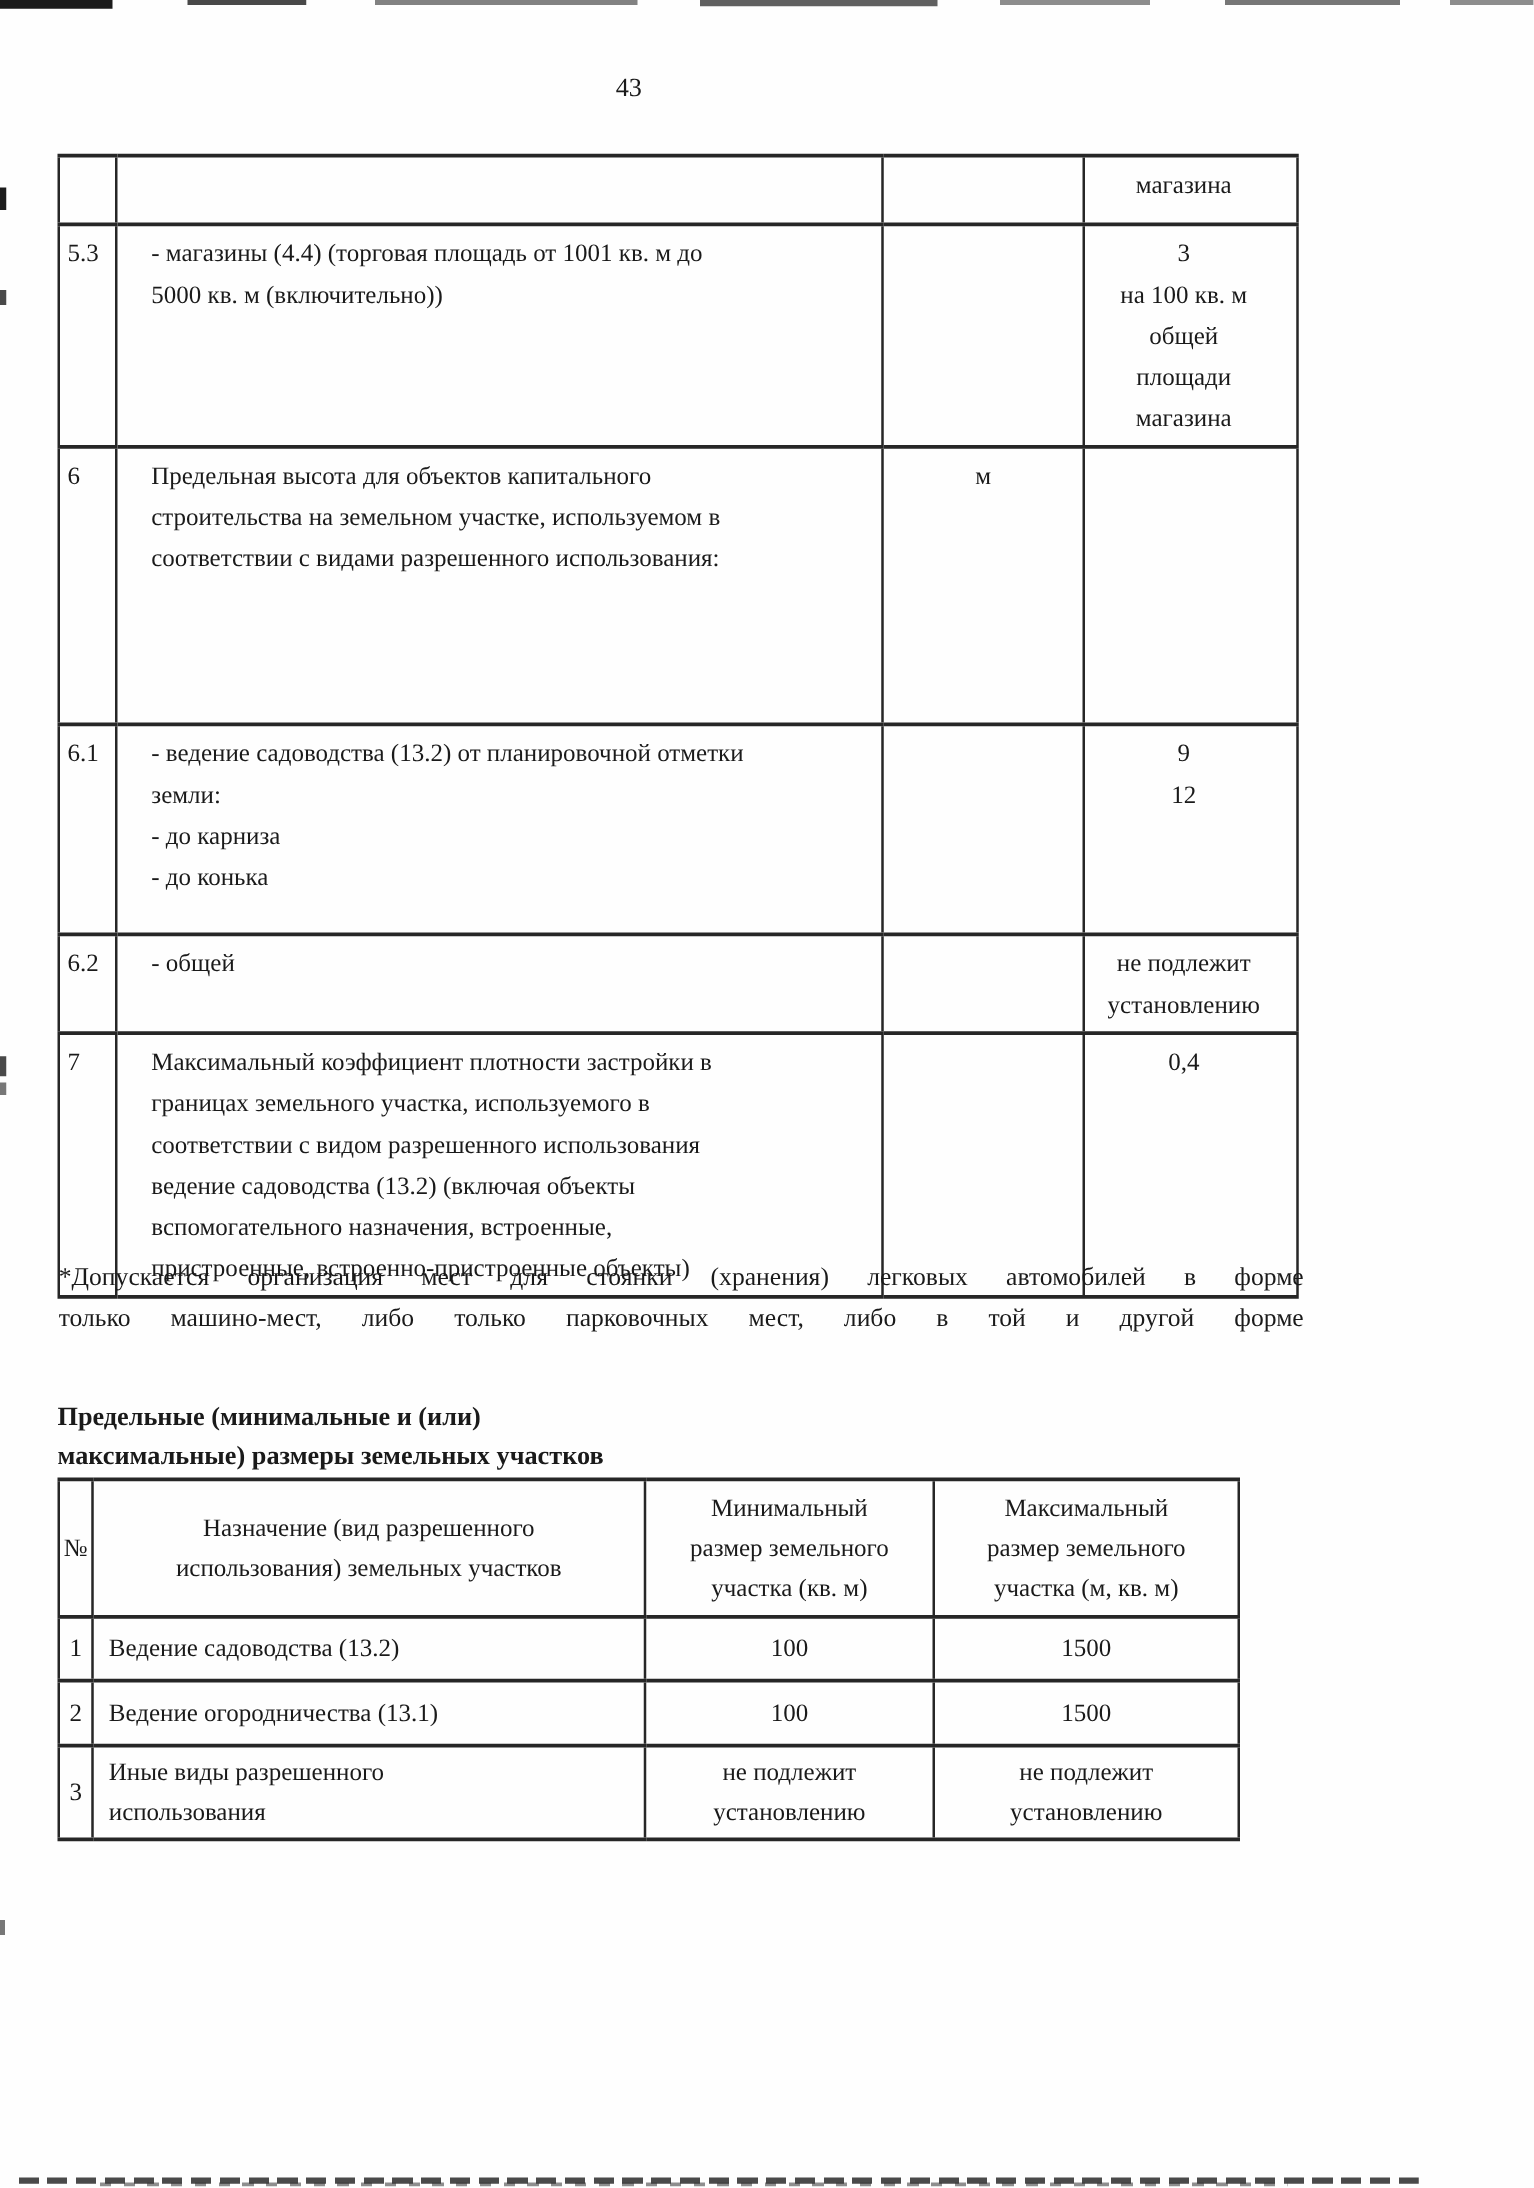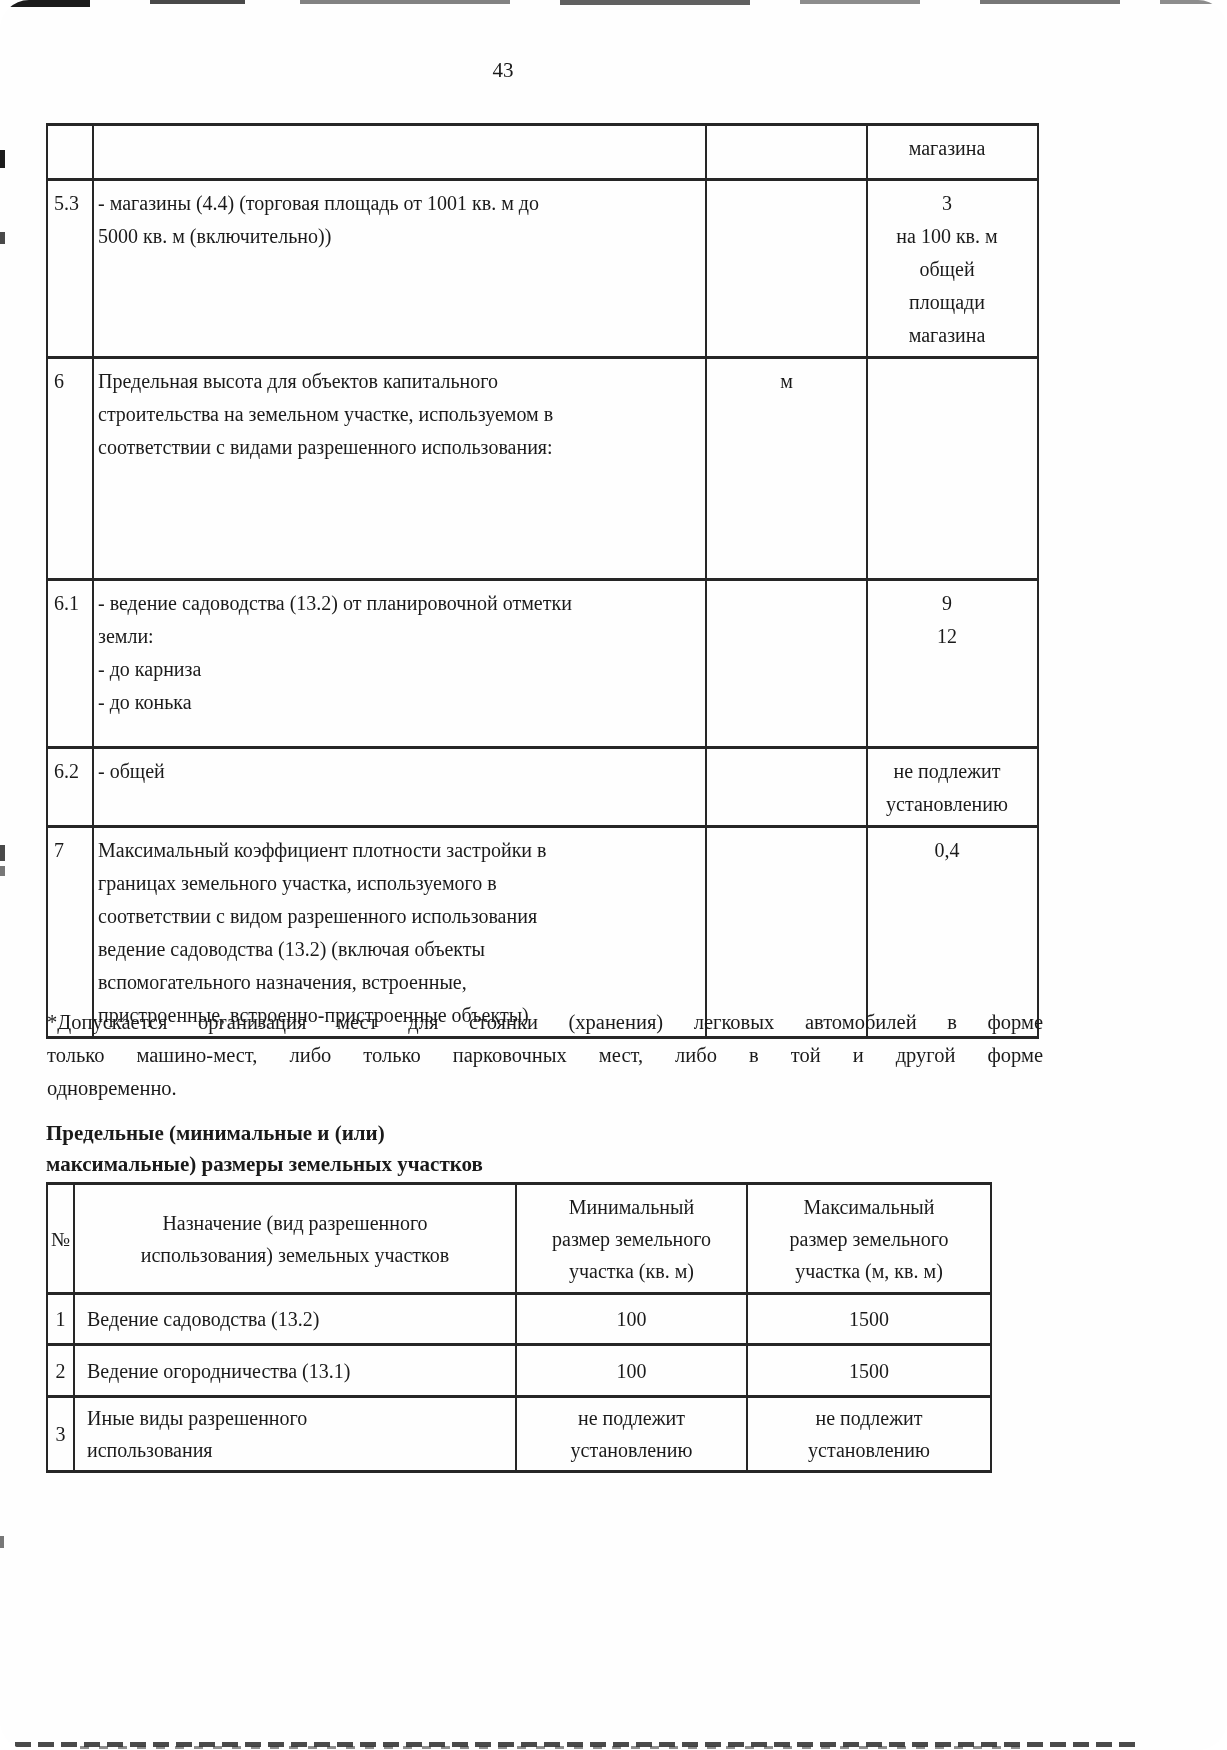--- a/index.html
+++ b/index.html
@@ -1,34 +1,33 @@
 <!DOCTYPE html>
 <html lang="ru"><head>
 <meta charset="utf-8">
 <style>
   html, body { margin:0; padding:0; background:#ffffff; }
   .page {
     position:relative; width:1227px; height:1750px;
     background:#fefefe; overflow:hidden;
     font-family:"Liberation Serif","DejaVu Serif",serif;
     color:#1a1a1a;
-    border-radius:29px;
   }
   .pageno {
     position:absolute; left:458px; top:58px; width:90px;
     text-align:center; font-size:21px;
   }
   table { position:absolute; border-collapse:collapse; table-layout:fixed; }
   td, th { border:2px solid #262626; border-top-width:3px; border-bottom-width:3px; }
 
   
   .t1 { left:46px; top:123px; width:991px; }
   .t1 td { vertical-align:top; font-size:20px; line-height:33px; padding:6px 8px 4px 10px; }
   .t1 .num  { padding-left:6px; padding-right:2px; }
-  .t1 .desc { padding-right:44px; padding-left:4px; }
+  .t1 .desc { padding-right:44px; padding-left:27px; }
   .t1 .unit { text-align:center; padding-left:3px; padding-right:3px; }
   .t1 .val  { text-align:center; padding-left:3px; padding-right:14px; }
   .ml { white-space:pre-line; }
   .vmid { vertical-align:middle; }
   .pad2 { padding-top:72px; }
   .r0{height:55px} .r1{height:164px} .r2{height:222px}
   .r3{height:168px} .r4{height:72px} .r5{height:199px}
 
   
   .footnote {
@@ -134,21 +133,20 @@
 пристроенные, встроенно-пристроенные объекты)</td>
       <td class="unit"></td>
       <td class="val">0,4</td>
     </tr>
   </tbody>
     </table>
 
   <div class="footnote">
     <div class="jline">*Допускается организация мест для стоянки (хранения) легковых автомобилей в форме</div>
     <div class="jline">только машино-мест, либо только парковочных мест, либо в той и другой форме</div>
-    <div class="lline">одновременно.</div>
   </div>
 
   <div class="heading">
     <div>Предельные (минимальные и (или)</div>
     <div>максимальные) размеры земельных участков</div>
   </div>
 
   <table class="t2">
     <colgroup>
         <col style="width:27px">

